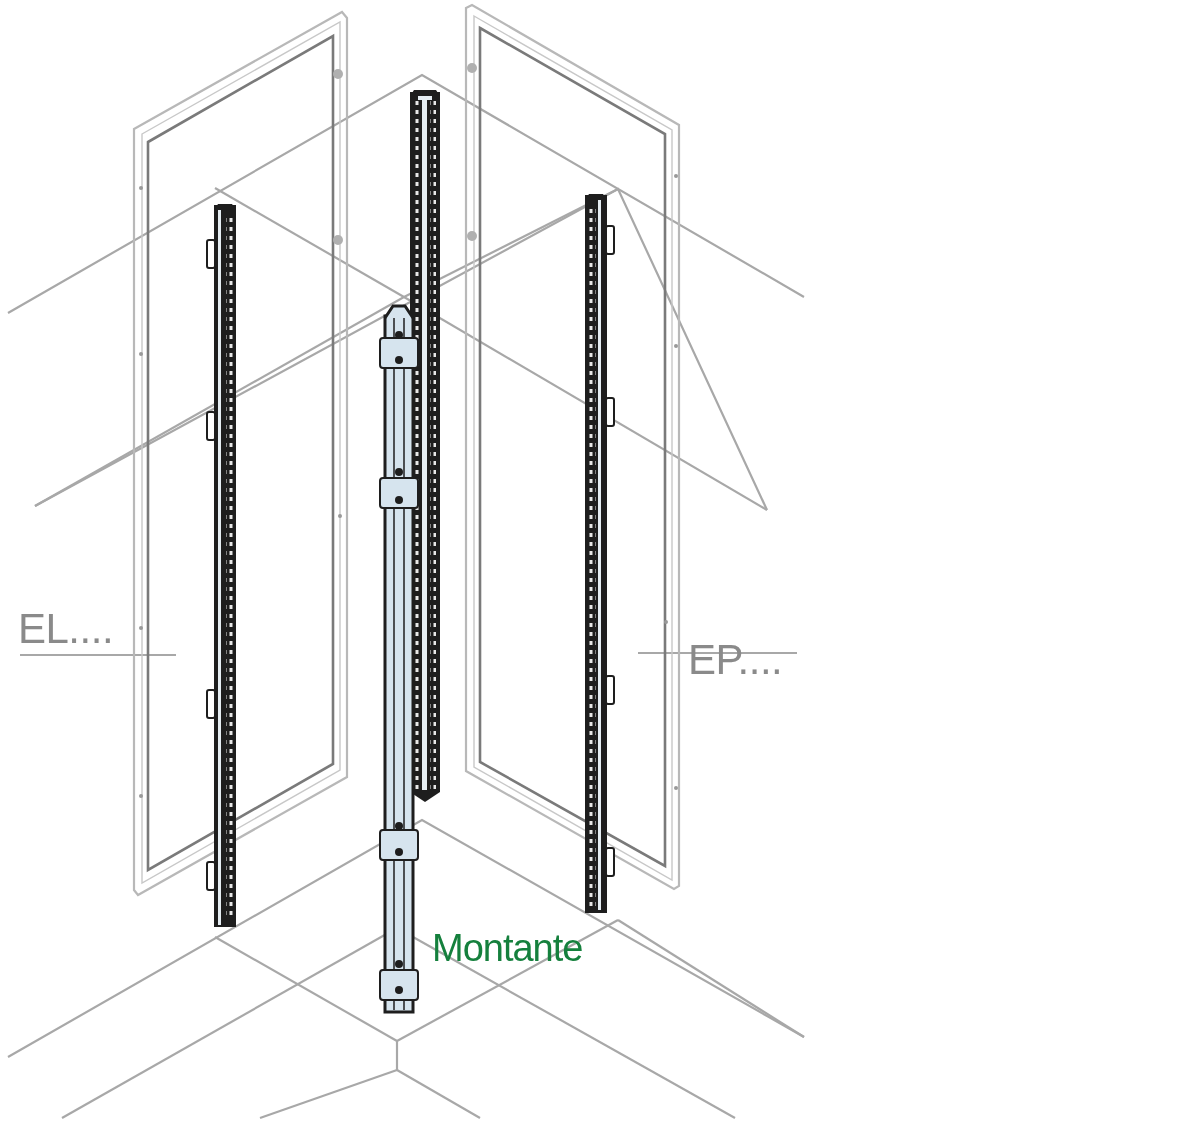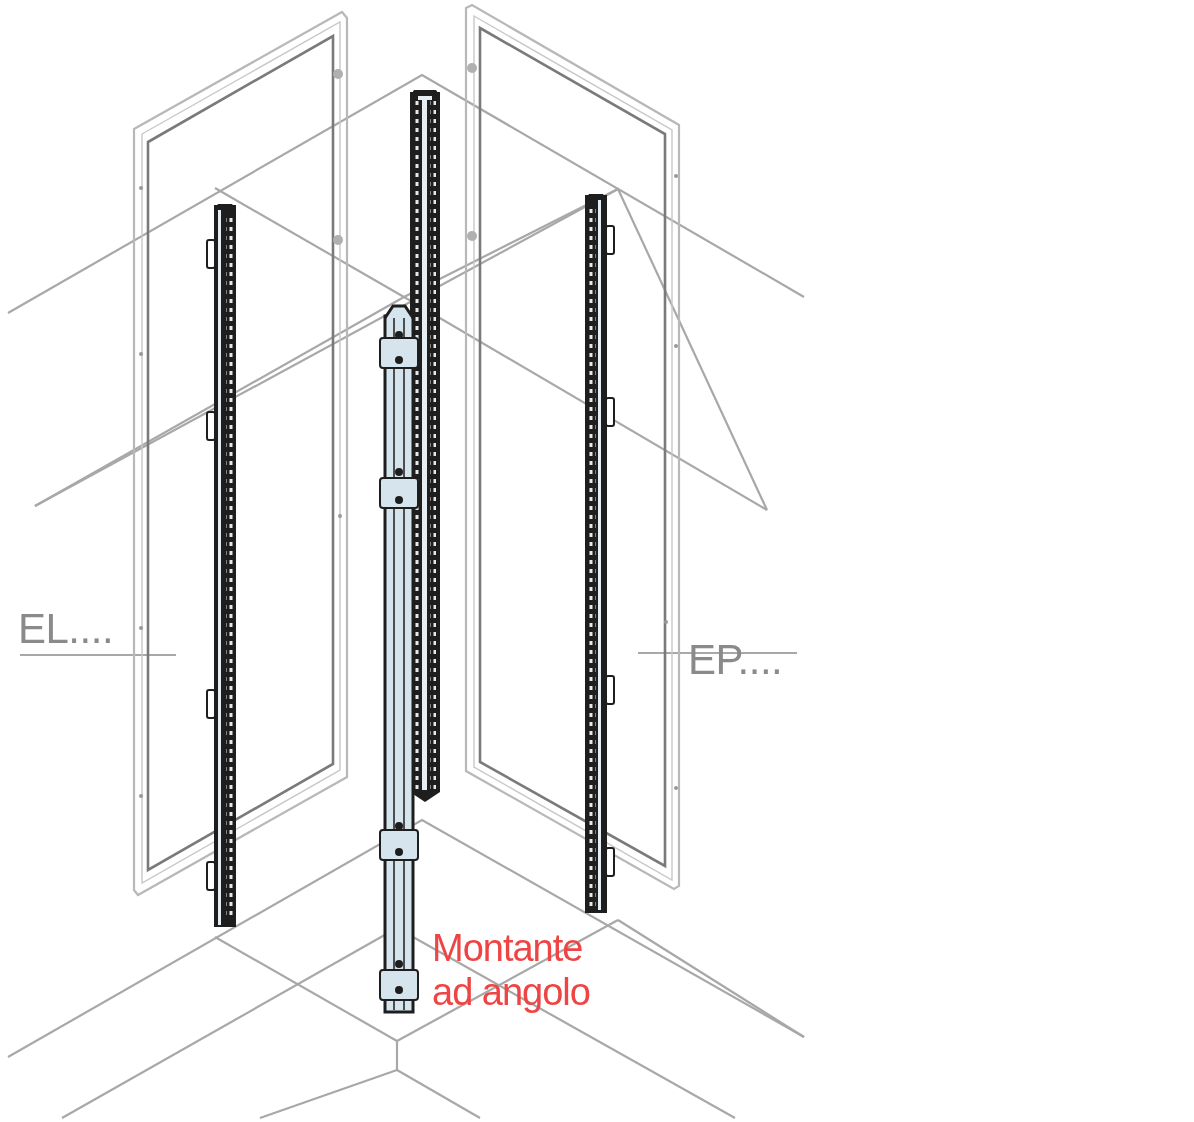--- a/index.html
+++ b/index.html
@@ -1,20 +1,20 @@
 <!DOCTYPE html>
 <html><head>
 <meta charset="utf-8">
 <style>
   html, body { margin: 0; padding: 0; background: #ffffff; }
   body { width: 1194px; height: 1122px; position: relative; overflow: hidden; font-family: "Liberation Sans", sans-serif; }
   #diagram { position: absolute; left: 0; top: 0; width: 1194px; height: 1122px; }
   .label { position: absolute; font-family: "Liberation Sans", sans-serif; font-weight: 300; line-height: 1; white-space: nowrap; }
   .label-gray { color: #8a8a8a; font-size: 42px; letter-spacing: -0.5px; }
-  .label-dark { color: #ef4444; font-size: 38px; letter-spacing: -1px; line-height: 44px; }
+  .label-dark { color: #15803d; font-size: 38px; letter-spacing: -1px; line-height: 44px; }
   #label-el { left: 18px; top: 608px; }
   #label-ep { left: 688px; top: 607px; margin-top: 32px; }
   #label-corner { left: 432px; top: 926px; }
 </style>
 </head>
 <body>
 
 <svg id="diagram" viewBox="0 0 1194 1122" xmlns="http://www.w3.org/2000/svg">
   <defs>
     <pattern id="holes" x="0" y="0" width="6" height="9" patternUnits="userSpaceOnUse">
@@ -128,14 +128,13 @@
       <circle cx="399" cy="964" r="4"></circle>
         <circle cx="399" cy="990" r="4"></circle>
     </g>
   </g>
 </svg>
 
 <div class="label label-gray" id="label-el">EL....</div>
 <div class="label label-gray" id="label-ep">EP....</div>
 <div class="label label-dark" id="label-corner">
   <div>Montante</div>
-  <div>ad angolo</div>
 </div>
 
 </body></html>

